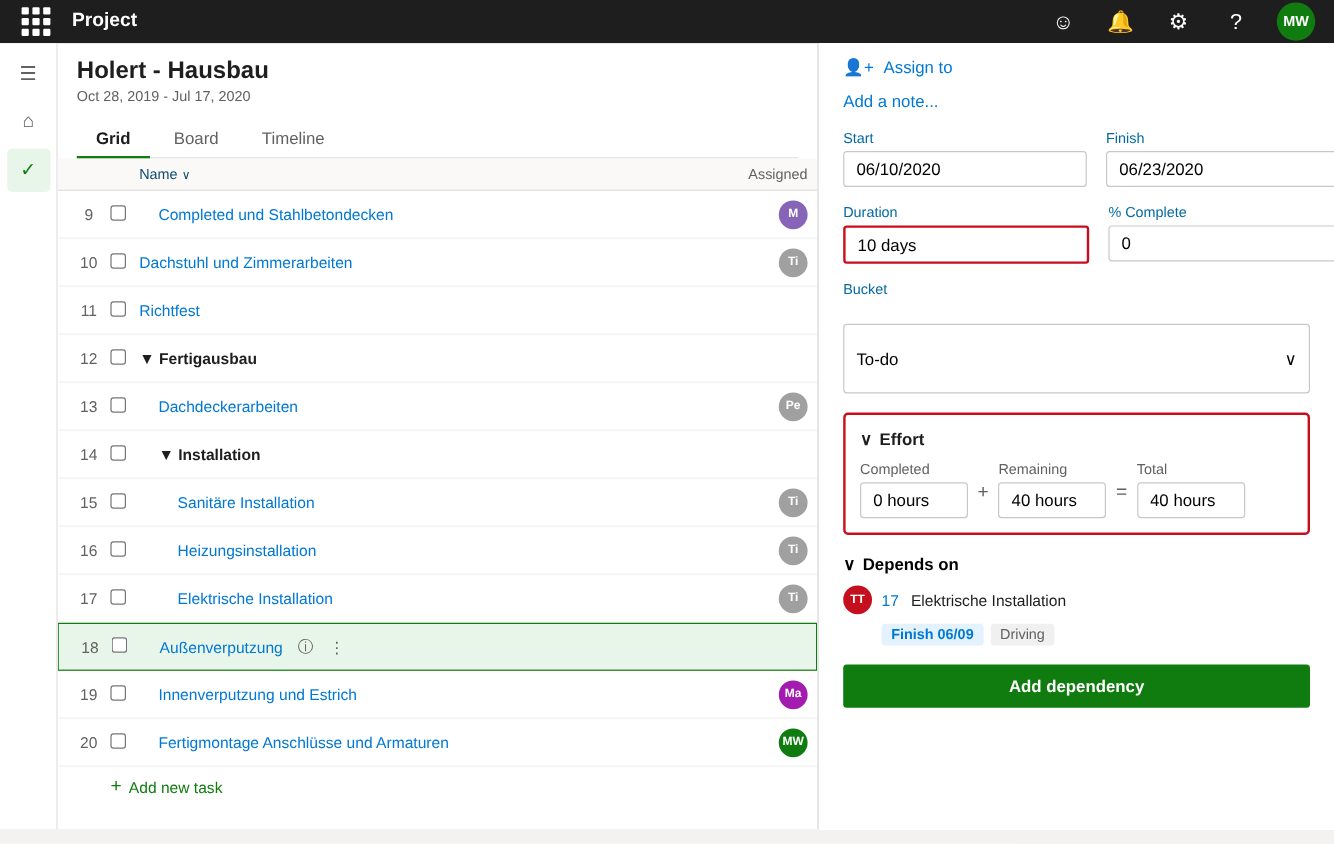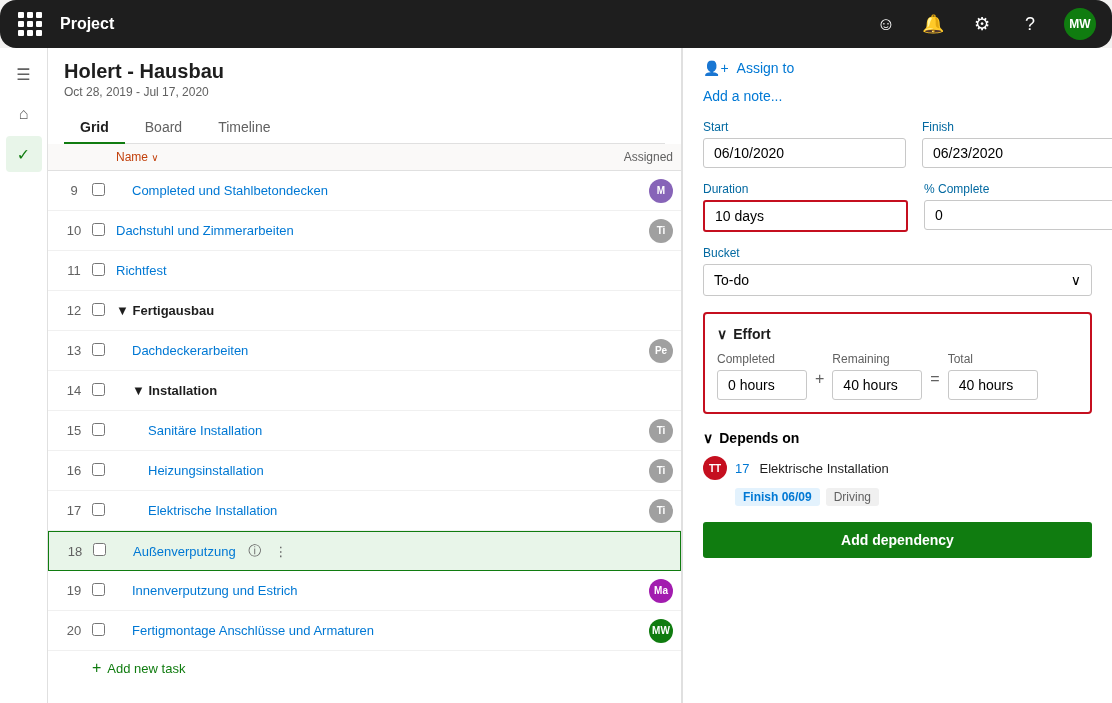--- a/index.html
+++ b/index.html
@@ -1,21 +1,21 @@
 <!DOCTYPE html>
 <html><head>
   <meta charset="utf-8">
   <style>
     * { box-sizing: border-box; margin: 0; padding: 0; }
     body { font-family: 'Segoe UI', Arial, sans-serif; font-size: 14px; background: #f3f2f1; overflow: hidden; }
 
     
     .top-nav {
       display: flex; align-items: center; background: #1e1e1e; color: #fff;
-      height: 48px; padding: 0 16px; gap: 16px; border-radius: 16px;
+      height: 36px; padding: 0 16px; gap: 16px;
     }
     .top-nav .app-grid { display: grid; grid-template-columns: repeat(3,6px); gap: 3px; cursor: pointer; }
     .top-nav .app-grid span { width: 6px; height: 6px; background: #fff; border-radius: 1px; display: block; }
     .top-nav .app-title { font-size: 16px; font-weight: 600; flex: 1; }
     .top-nav .nav-icons { display: flex; align-items: center; gap: 20px; }
     .nav-icon-btn { background: none; border: none; color: #fff; font-size: 18px; cursor: pointer; width: 28px; height: 28px; display: flex; align-items: center; justify-content: center; border-radius: 50%; }
     .avatar-circle { width: 32px; height: 32px; background: #107c10; border-radius: 50%; display: flex; align-items: center; justify-content: center; color: #fff; font-size: 12px; font-weight: 600; cursor: pointer; }
 
     
     .main-layout { display: flex; height: calc(703px - 48px); }
@@ -38,21 +38,21 @@
     .project-tabs { display: flex; gap: 4px; border-bottom: 1px solid #e0e0e0; }
     .project-tab { padding: 8px 16px; font-size: 14px; cursor: pointer; color: #616161; border: none; background: none; position: relative; }
     .project-tab.active { color: #1e1e1e; font-weight: 700; }
     .project-tab.active::after { content: ''; position: absolute; bottom: -1px; left: 0; right: 0; height: 2px; background: #107c10; }
 
     
     .task-table { flex: 1; overflow-y: auto; }
     .table-header { display: flex; align-items: center; padding: 6px 8px; border-bottom: 1px solid #e0e0e0; background: #faf9f8; position: sticky; top: 0; z-index: 10; }
     .col-num { width: 36px; min-width: 36px; text-align: center; font-size: 12px; color: #616161; }
     .col-check { width: 24px; min-width: 24px; }
-    .col-name { flex: 1; font-size: 12px; color: #c2410c; cursor: pointer; }
+    .col-name { flex: 1; font-size: 12px; color: #0c4a6e; cursor: pointer; }
     .col-name-arrow { font-size: 10px; }
     .col-assigned { width: 80px; min-width: 80px; font-size: 12px; color: #616161; text-align: right; }
 
     .task-row { display: flex; align-items: center; padding: 6px 8px; border-bottom: 1px solid #f0f0f0; min-height: 40px; }
     .task-row.selected { background: #e8f5e9; border: 1px solid #107c10; }
     .task-num { width: 36px; min-width: 36px; text-align: center; font-size: 13px; color: #616161; }
     .task-checkbox { width: 24px; min-width: 24px; }
     .task-checkbox input[type="checkbox"] { cursor: pointer; }
     .task-name { flex: 1; font-size: 13px; }
     .task-name a { color: #0078d4; text-decoration: none; cursor: pointer; }
@@ -79,21 +79,21 @@
     .assign-row { display: flex; align-items: center; gap: 8px; color: #0078d4; cursor: pointer; font-size: 14px; margin-bottom: 12px; }
 
     .add-note-link { color: #0078d4; cursor: pointer; font-size: 14px; margin-bottom: 16px; display: block; }
 
     .form-row { display: flex; gap: 16px; margin-bottom: 14px; }
     .form-group { flex: 1; display: flex; flex-direction: column; gap: 4px; }
     .form-label { font-size: 12px; color: #0369a1; font-weight: 500; }
     .form-input { border: 1px solid #c8c8c8; border-radius: 3px; padding: 6px 10px; font-size: 14px; outline: none; }
     .form-input.highlighted-border { border: 2px solid #c50f1f; }
 
-    .bucket-select { border: 1px solid #c8c8c8; border-radius: 3px; padding: 7px 10px; font-size: 14px; background: #fff; cursor: pointer; display: flex; align-items: center; justify-content: space-between; }
+    .bucket-select { border: 1px solid #c8c8c8; border-radius: 3px; padding: 20px 10px; font-size: 14px; background: #fff; cursor: pointer; display: flex; align-items: center; justify-content: space-between; margin-top: 18px; }
 
     .effort-section { border: 2px solid #c50f1f; border-radius: 4px; padding: 12px; margin-bottom: 16px; }
     .effort-header { display: flex; align-items: center; gap: 6px; font-size: 14px; font-weight: 600; color: #1e1e1e; margin-bottom: 10px; cursor: pointer; }
     .effort-row { display: flex; align-items: flex-start; gap: 8px; }
     .effort-col { display: flex; flex-direction: column; gap: 4px; }
     .effort-label { font-size: 12px; color: #616161; }
     .effort-input { border: 1px solid #c8c8c8; border-radius: 3px; padding: 6px 10px; font-size: 14px; width: 90px; outline: none; }
     .effort-op { font-size: 16px; color: #616161; padding-top: 18px; }
 
     .depends-section { margin-bottom: 16px; }

